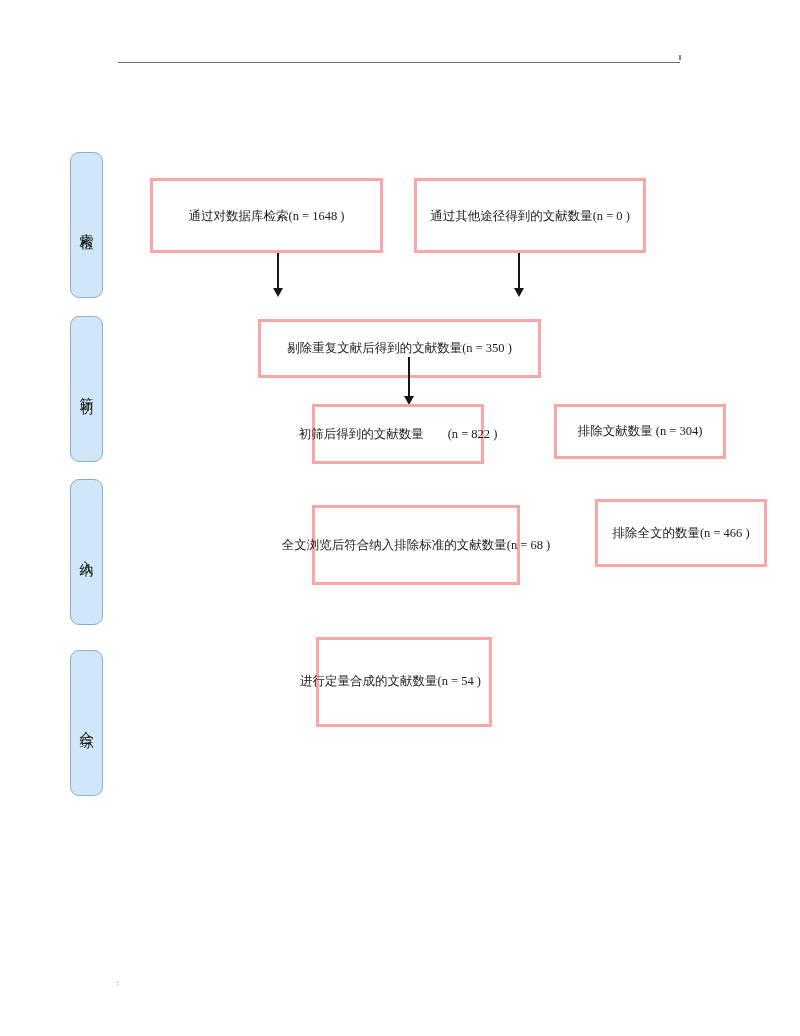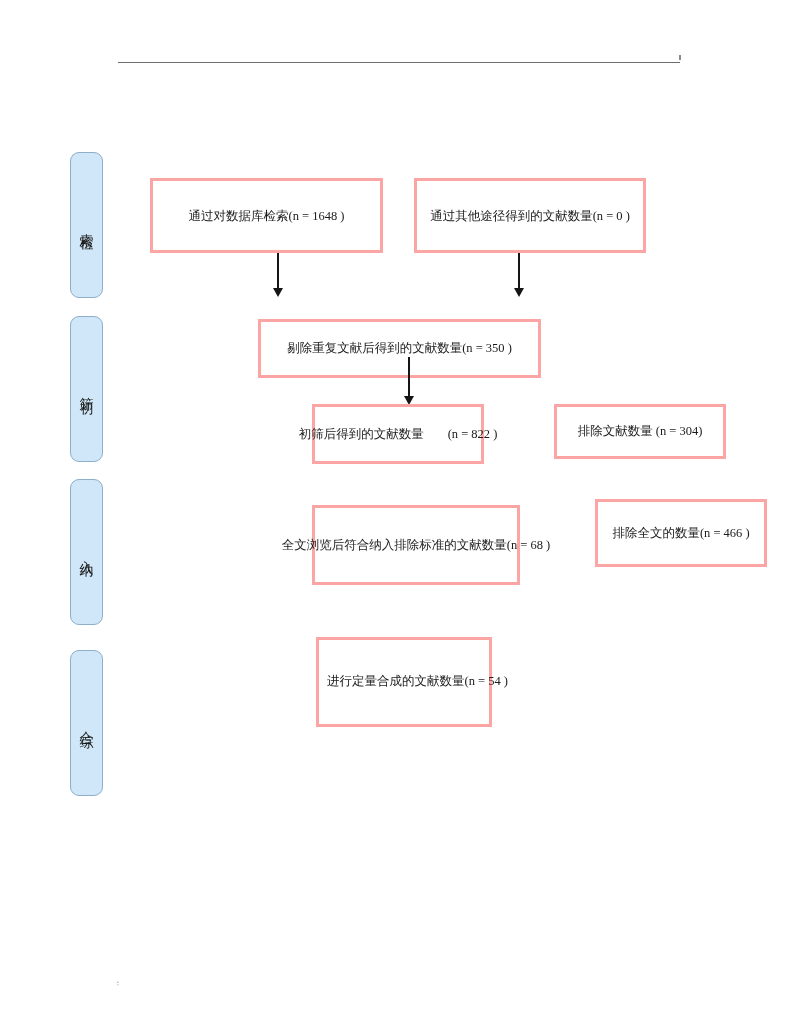--- a/index.html
+++ b/index.html
@@ -78,21 +78,21 @@
     background: #ffffff;
     border: 3px solid #fca5a5;
     box-sizing: border-box;
     display: flex;
     flex-direction: row;
     justify-content: center;
     align-items: center;
     padding: 4px 8px;
   }
   .flow-box.top-aligned {
-    justify-content: flex-start;
+    justify-content: flex-end;
     padding-top: 2px;
   }
   .flow-line {
     font-size: 12.5px;
     line-height: 28px;
     text-align: center;
     white-space: nowrap;
     color: #1a1a1a;
   }
   .flow-line.tight {

